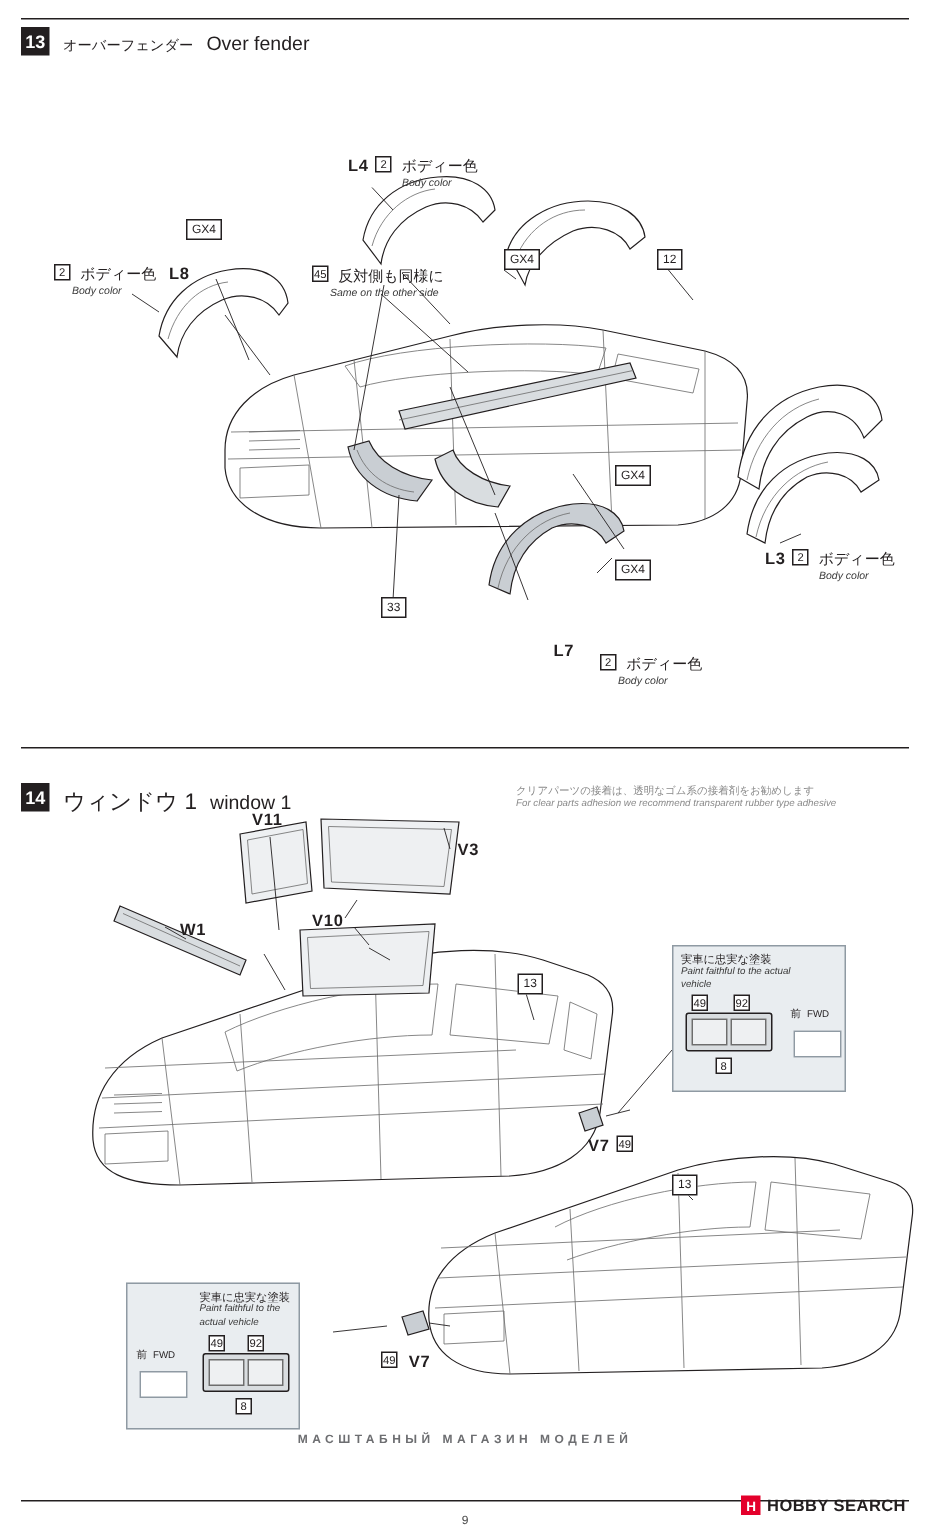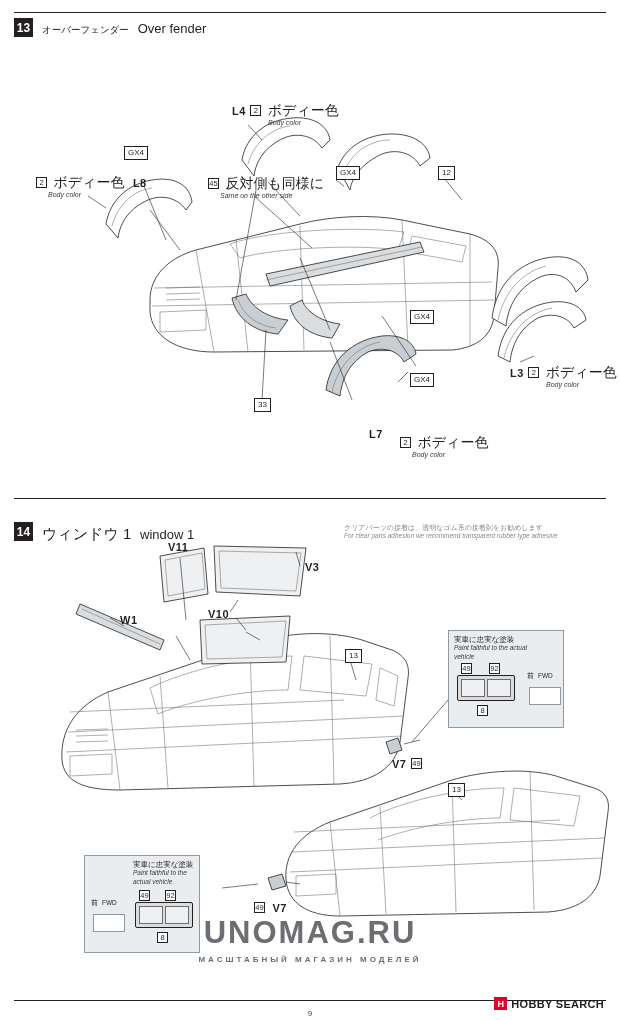--- a/index.html
+++ b/index.html
@@ -8,21 +8,21 @@
     background:#ffffff;
     font-family:"Liberation Sans", sans-serif;
     color:#231f20;
     position:relative;
     overflow:hidden;
   }
   .page{position:absolute;inset:0;}
 
   
   .lbl{position:absolute;white-space:nowrap;line-height:1.15;}
-  .jp{font-size:14px;}
+  .jp{font-size:10px;}
   .en{font-size:7px;font-style:italic;color:#3a3a3a;}
   .partname{font-size:11px;font-weight:bold;letter-spacing:.5px;}
   .boxed{
     border:1px solid #231f20;background:#fff;
     font-size:8px;line-height:1;
     padding:2px 3px;display:inline-block;
   }
   .sq{
     display:inline-block;border:1px solid #231f20;background:#fff;
     font-size:7.5px;line-height:9px;width:9px;height:9px;text-align:center;
@@ -361,21 +361,20 @@
     <span class="sq" style="position:absolute;left:54px;top:34px;">49</span>
     <span class="sq" style="position:absolute;left:80px;top:34px;">92</span>
     <span class="sq" style="position:absolute;left:72px;top:76px;">8</span>
     <div class="inner" style="left:8px;top:58px;width:30px;height:16px;"></div>
     <div class="arrowhint" style="left:6px;top:42px;">
       <span>前</span>
       <span style="font-size:6.5px;margin-left:2px;">FWD</span>
     </div>
   </div>
 
-  <div class="wm wm1" style="top:915px;">UNOMAG.RU</div>
   <div class="wm wm2" style="top:955px;">МАСШТАБНЫЙ МАГАЗИН МОДЕЛЕЙ</div>
 
   <div class="hs">
     <span class="mark">H</span>
     <span>HOBBY SEARCH</span>
   </div>
 
   <div class="pagenum">9</div>
 </div>
 

